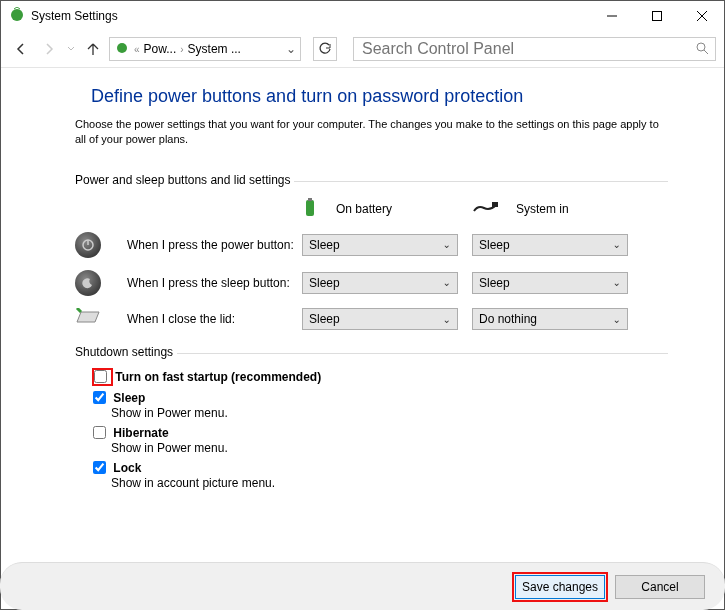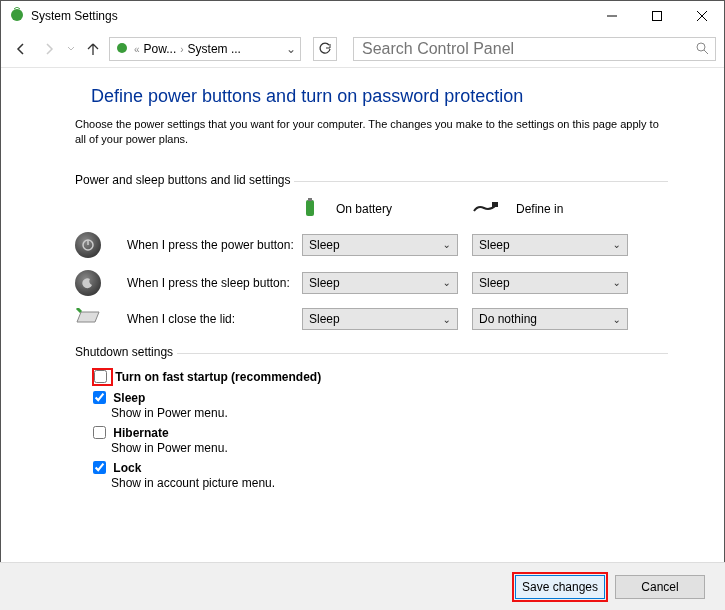--- a/index.html
+++ b/index.html
@@ -114,21 +114,21 @@
   .shutdown-item .sub { font-size:12px; margin-left: 18px; margin-top:1px; }
   input[type=checkbox] { margin: 0 4px 0 0; vertical-align: -2px; width:13px; height:13px; }
   a.link { color:#0066cc; text-decoration: underline; }
   .footer {
     position: absolute;
     bottom: 0; left: 0; right: 0;
     height: 48px;
     background: #f0f0f0;
     border-top: 1px solid #ddd;
     display:flex; align-items:center; justify-content:flex-end;
-    padding-right: 20px; gap: 10px;
+    padding-right: 20px; gap: 10px; border-radius: 22px;
   }
   .btn {
     min-width: 90px; height: 24px;
     background:#e1e1e1; border:1px solid #adadad;
     font-size:12px;
     display:inline-flex; align-items:center; justify-content:center;
   }
   .btn.primary { background:#e5f1fb; border:1px solid #0078d7; }
   .red-box { outline: 2px solid #e11; outline-offset: 1px; }
   .chk-red { outline: 2px solid #e11; outline-offset: -1px; padding:1px; }
@@ -233,21 +233,21 @@
         </span>
         <span>On battery</span>
       </div>
       <div class="hdr-col">
         <span>
           <svg width="26" height="14">
               <path d="M2 10 Q6 4 12 7 Q18 10 24 4" stroke="#222" fill="none" stroke-width="2"></path>
               <rect x="20" y="1" width="6" height="5" fill="#222"></rect>
             </svg>
         </span>
-        <span>Define in</span>
+        <span>System in</span>
       </div>
     </div>
 
     <div class="row">
       <div class="lbl">
         <span class="iconcirc">
           <svg width="14" height="14">
               <circle cx="7" cy="7" r="5" stroke="#ccc" fill="none" stroke-width="1.5"></circle>
               <line x1="7" y1="2" x2="7" y2="7" stroke="#ccc" stroke-width="1.5"></line>
             </svg>

